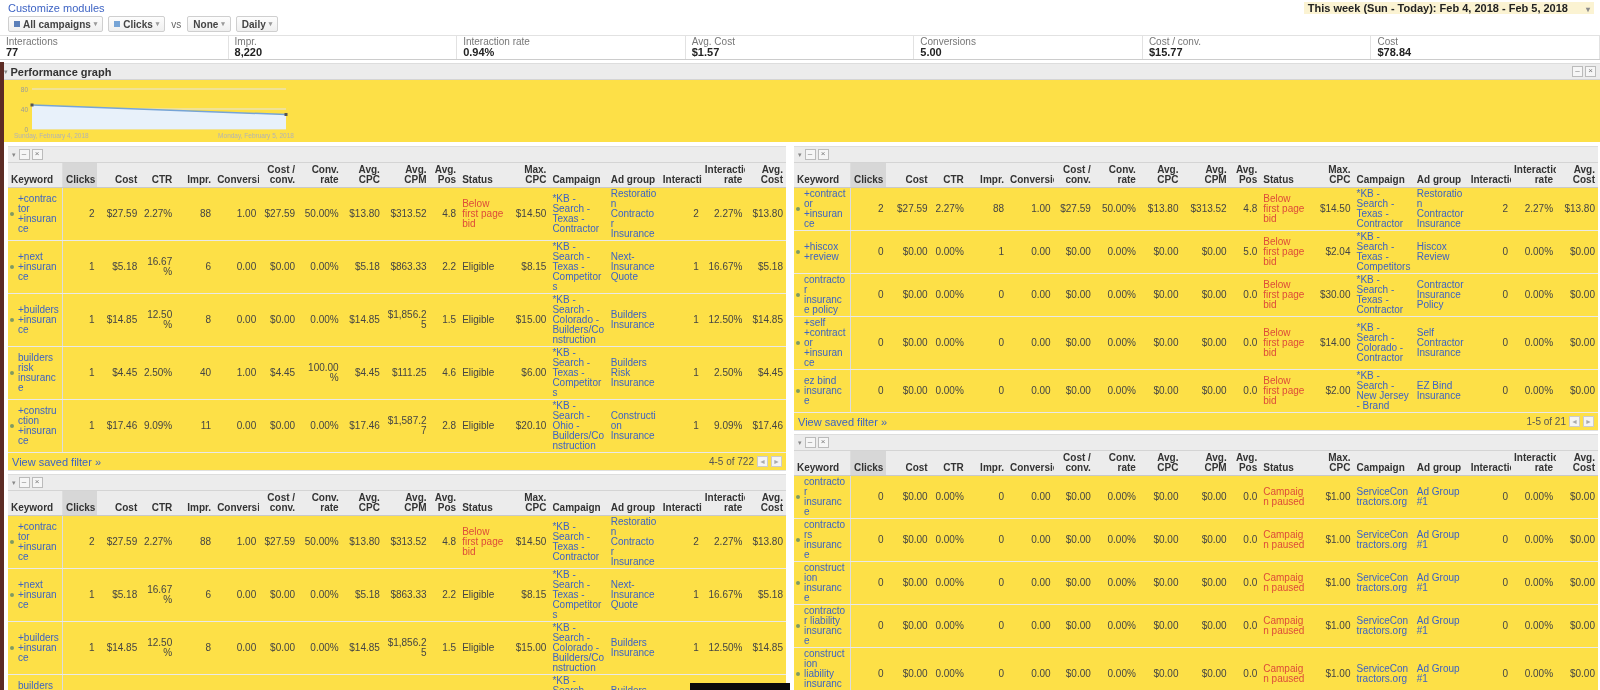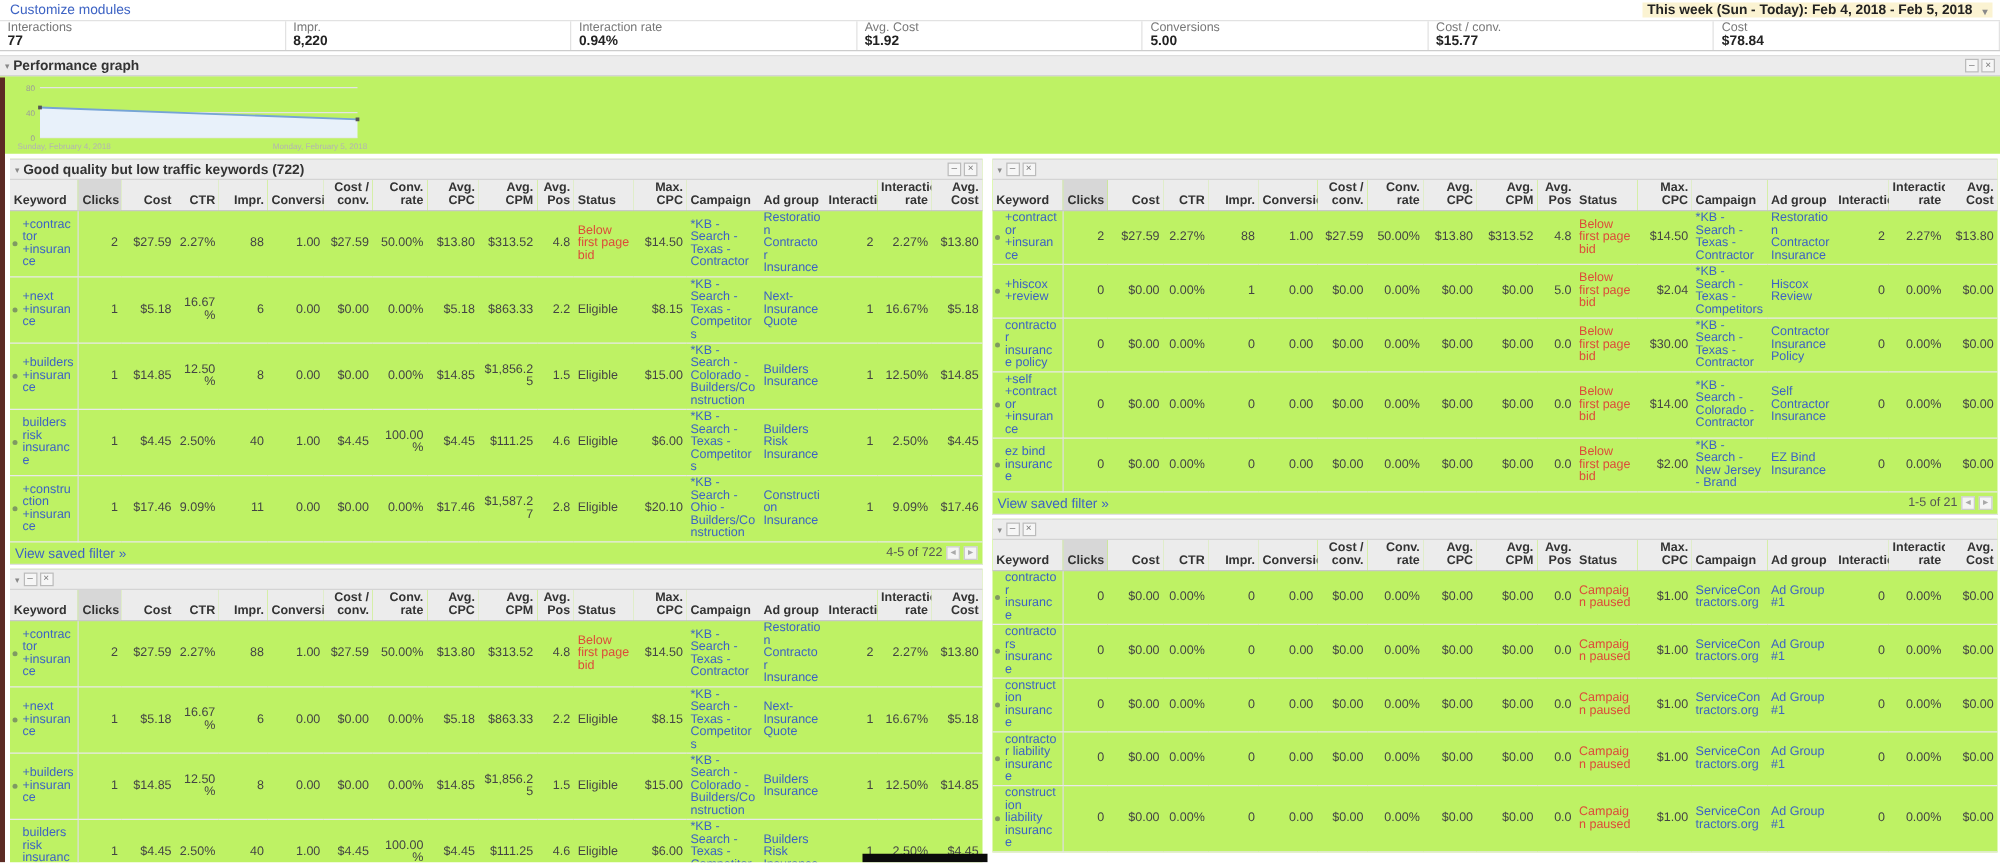--- a/index.html
+++ b/index.html
@@ -2,40 +2,40 @@
 <html><head>
 <meta charset="utf-8">
 <style>
   html,body{margin:0;padding:0;background:#fff;}
   body{font-family:"Liberation Sans",sans-serif;}
   .app{position:relative;width:1600px;height:690px;overflow:hidden;font-size:11px;color:#333;background:#fff;}
 
   
   .topbar{display:flex;justify-content:space-between;align-items:center;padding:2px 6px 1px 8px;}
   .link{color:#3d63c4;text-decoration:none;cursor:pointer;}
-  .date-range{font-weight:bold;font-size:11px;color:#222;background:#fbf3d2;padding:0 4px;display:flex;align-items:flex-end;gap:8px;cursor:pointer;}
+  .date-range{font-weight:bold;font-size:11px;color:#222;background:#fbf3d2;padding:0 4px;display:flex;align-items:flex-end;gap:18px;cursor:pointer;}
   .date-range .caret{font-size:8px;color:#8a8a8a;}
 
   
   .toolbar{display:flex;align-items:center;gap:5px;padding:1px 8px 2px 8px;}
   .btn{display:inline-flex;align-items:center;gap:3px;border:1px solid #cfcfcf;background:linear-gradient(#fdfdfd,#efefef);border-radius:2px;padding:0 5px;height:14px;font-size:10px;font-weight:bold;color:#444;cursor:pointer;}
   .btn .caret{font-size:7px;color:#999;}
   .chip{width:6px;height:6px;display:inline-block;}
   .chip-campaign{background:#5b7fb9;}
   .chip-metric{background:#76a4d6;}
   .vs{font-size:10px;color:#666;margin:0 1px;}
 
   
   .scorecards{display:flex;border-top:1px solid #e2e2e2;border-bottom:1px solid #ccc;margin-top:1px;}
   .scorecard{flex:1;border-right:1px solid #e2e2e2;padding:1px 6px;min-width:0;}
   .sc-label{color:#777;font-size:10px;line-height:10px;}
   .sc-value{font-weight:bold;font-size:11px;line-height:11px;color:#222;}
 
   
-  .module{background:#bef264;}
+  .module{background:#fde047;}
   .mhead{display:flex;align-items:center;background:#ececec;border-top:1px solid #ddd;border-bottom:1px solid #d4d4d4;padding:1px 4px;height:13px;}
   .micon{color:#888;font-size:7px;margin-right:3px;cursor:pointer;}
   .mtitle{font-weight:bold;font-size:11px;color:#333;flex:1;line-height:12px;white-space:nowrap;overflow:hidden;}
   .mctrl{display:flex;gap:2px;}
   .mctrl span{width:9px;height:9px;border:1px solid #bbb;background:#f6f6f6;color:#777;font-size:8px;line-height:8px;text-align:center;cursor:pointer;}
 
   
   table{width:100%;border-collapse:collapse;table-layout:fixed;font-size:10px;}
   th{background:#ececec;font-weight:bold;color:#333;padding:2px 3px;border-bottom:1px solid #c9c9c9;vertical-align:bottom;line-height:10px;overflow:hidden;}
   th.ar{text-align:right;}
@@ -75,37 +75,58 @@
 <div class="app">
 
   <div class="topbar">
     <a class="link">Customize modules</a>
     <div class="date-range">
       <span>This week (Sun - Today): Feb 4, 2018 - Feb 5, 2018</span>
       <span class="caret">▾</span>
     </div>
   </div>
 
+  <div class="toolbar">
+    <span class="btn">
+      <span class="chip chip-campaign"></span>
+      <span>All campaigns</span>
+      <span class="caret">▾</span>
+    </span>
+    <span class="btn">
+      <span class="chip chip-metric"></span>
+      <span>Clicks</span>
+      <span class="caret">▾</span>
+    </span>
+    <span class="vs">vs</span>
+    <span class="btn">
+      <span>None</span>
+      <span class="caret">▾</span>
+    </span>
+    <span class="btn">
+      <span>Daily</span>
+      <span class="caret">▾</span>
+    </span>
+  </div>
 
   <div class="scorecards">
     <div class="scorecard">
       <div class="sc-label">Interactions</div>
       <div class="sc-value">77</div>
     </div>
     <div class="scorecard">
       <div class="sc-label">Impr.</div>
       <div class="sc-value">8,220</div>
     </div>
     <div class="scorecard">
       <div class="sc-label">Interaction rate</div>
       <div class="sc-value">0.94%</div>
     </div>
     <div class="scorecard">
       <div class="sc-label">Avg. Cost</div>
-      <div class="sc-value">$1.92</div>
+      <div class="sc-value">$1.57</div>
     </div>
     <div class="scorecard">
       <div class="sc-label">Conversions</div>
       <div class="sc-value">5.00</div>
     </div>
     <div class="scorecard">
       <div class="sc-label">Cost / conv.</div>
       <div class="sc-value">$15.77</div>
     </div>
     <div class="scorecard">
@@ -135,185 +156,20 @@
         <rect x="22.5" y="19.5" width="3" height="3" fill="#555"></rect>
         <rect x="276.5" y="29" width="3" height="3" fill="#555"></rect>
         <text x="6" y="54" font-size="6.5" fill="#b3b3b3" text-anchor="start">Sunday, February 4, 2018</text>
         <text x="248" y="54" font-size="6.5" fill="#b3b3b3" text-anchor="middle">Monday, February 5, 2018</text>
       </svg>
   </div>
 
   <div class="cols">
 
     <div class="col col-left">
-
-      <div class="module">
-        <div class="mhead">
-          <span class="micon">▾</span>
-          <span class="mtitle">Good quality but low traffic keywords (722)</span>
-          <span class="mctrl">
-            <span>–</span>
-            <span>×</span>
-          </span>
-        </div>
-        <table>
-            <colgroup>
-              <col style="width: 7%;">
-              <col style="width: 4.5%;">
-              <col style="width: 5.5%;">
-              <col style="width: 4.5%;">
-              <col style="width: 5%;">
-              <col style="width: 5.8%;">
-              <col style="width: 5%;">
-              <col style="width: 5.6%;">
-              <col style="width: 5.3%;">
-              <col style="width: 6%;">
-              <col style="width: 3.8%;">
-              <col style="width: 6.2%;">
-              <col style="width: 5.4%;">
-              <col style="width: 7.5%;">
-              <col style="width: 6.7%;">
-              <col style="width: 5.4%;">
-              <col style="width: 5.6%;">
-              <col style="width: 5.2%;">
-            </colgroup>
-            <thead>
-              <tr>
-                <th class="al first">Keyword</th>
-                <th class="ar sorted">Clicks</th>
-                <th class="ar">Cost</th>
-                <th class="ar">CTR</th>
-                <th class="ar">Impr.</th>
-                <th class="ar">Conversions</th>
-                <th class="ar">Cost / conv.</th>
-                <th class="ar">Conv. rate</th>
-                <th class="ar">Avg. CPC</th>
-                <th class="ar">Avg. CPM</th>
-                <th class="ar">Avg. Pos</th>
-                <th class="al">Status</th>
-                <th class="ar">Max. CPC</th>
-                <th class="al">Campaign</th>
-                <th class="al">Ad group</th>
-                <th class="ar">Interactions</th>
-                <th class="ar">Interaction rate</th>
-                <th class="ar">Avg. Cost</th>
-              </tr>
-            </thead>
-            <tbody>
-              <tr>
-                <td class="kw al first"><span class="dot"></span>+contractor +insurance</td>
-                <td class="num ar">2</td>
-                <td class="num ar">$27.59</td>
-                <td class="num ar">2.27%</td>
-                <td class="num ar">88</td>
-                <td class="num ar">1.00</td>
-                <td class="num ar">$27.59</td>
-                <td class="num ar">50.00%</td>
-                <td class="num ar">$13.80</td>
-                <td class="num ar">$313.52</td>
-                <td class="num ar">4.8</td>
-                <td class="st al red">Below first page bid</td>
-                <td class="num ar">$14.50</td>
-                <td class="lk al">*KB - Search - Texas - Contractor</td>
-                <td class="lk al">Restoration Contractor Insurance</td>
-                <td class="num ar">2</td>
-                <td class="num ar">2.27%</td>
-                <td class="num ar">$13.80</td>
-              </tr>
-              <tr>
-                <td class="kw al first"><span class="dot"></span>+next +insurance</td>
-                <td class="num ar">1</td>
-                <td class="num ar">$5.18</td>
-                <td class="num ar">16.67%</td>
-                <td class="num ar">6</td>
-                <td class="num ar">0.00</td>
-                <td class="num ar">$0.00</td>
-                <td class="num ar">0.00%</td>
-                <td class="num ar">$5.18</td>
-                <td class="num ar">$863.33</td>
-                <td class="num ar">2.2</td>
-                <td class="st al">Eligible</td>
-                <td class="num ar">$8.15</td>
-                <td class="lk al">*KB - Search - Texas - Competitors</td>
-                <td class="lk al">Next-Insurance Quote</td>
-                <td class="num ar">1</td>
-                <td class="num ar">16.67%</td>
-                <td class="num ar">$5.18</td>
-              </tr>
-              <tr>
-                <td class="kw al first"><span class="dot"></span>+builders +insurance</td>
-                <td class="num ar">1</td>
-                <td class="num ar">$14.85</td>
-                <td class="num ar">12.50%</td>
-                <td class="num ar">8</td>
-                <td class="num ar">0.00</td>
-                <td class="num ar">$0.00</td>
-                <td class="num ar">0.00%</td>
-                <td class="num ar">$14.85</td>
-                <td class="num ar">$1,856.25</td>
-                <td class="num ar">1.5</td>
-                <td class="st al">Eligible</td>
-                <td class="num ar">$15.00</td>
-                <td class="lk al">*KB - Search - Colorado - Builders/Construction</td>
-                <td class="lk al">Builders Insurance</td>
-                <td class="num ar">1</td>
-                <td class="num ar">12.50%</td>
-                <td class="num ar">$14.85</td>
-              </tr>
-              <tr>
-                <td class="kw al first"><span class="dot"></span>builders risk insurance</td>
-                <td class="num ar">1</td>
-                <td class="num ar">$4.45</td>
-                <td class="num ar">2.50%</td>
-                <td class="num ar">40</td>
-                <td class="num ar">1.00</td>
-                <td class="num ar">$4.45</td>
-                <td class="num ar">100.00%</td>
-                <td class="num ar">$4.45</td>
-                <td class="num ar">$111.25</td>
-                <td class="num ar">4.6</td>
-                <td class="st al">Eligible</td>
-                <td class="num ar">$6.00</td>
-                <td class="lk al">*KB - Search - Texas - Competitors</td>
-                <td class="lk al">Builders Risk Insurance</td>
-                <td class="num ar">1</td>
-                <td class="num ar">2.50%</td>
-                <td class="num ar">$4.45</td>
-              </tr>
-              <tr>
-                <td class="kw al first"><span class="dot"></span>+construction +insurance</td>
-                <td class="num ar">1</td>
-                <td class="num ar">$17.46</td>
-                <td class="num ar">9.09%</td>
-                <td class="num ar">11</td>
-                <td class="num ar">0.00</td>
-                <td class="num ar">$0.00</td>
-                <td class="num ar">0.00%</td>
-                <td class="num ar">$17.46</td>
-                <td class="num ar">$1,587.27</td>
-                <td class="num ar">2.8</td>
-                <td class="st al">Eligible</td>
-                <td class="num ar">$20.10</td>
-                <td class="lk al">*KB - Search - Ohio - Builders/Construction</td>
-                <td class="lk al">Construction Insurance</td>
-                <td class="num ar">1</td>
-                <td class="num ar">9.09%</td>
-                <td class="num ar">$17.46</td>
-              </tr>
-            </tbody>
-          </table>
-        <div class="mfoot">
-          <a class="link">View saved filter »</a>
-          <span class="pag">
-            <span>4-5 of 722</span>
-            <button class="pbtn">◄</button>
-            <button class="pbtn">►</button>
-          </span>
-        </div>
-      </div>
 
       <div class="module">
         <div class="mhead">
           <span class="micon">▾</span>
           <span class="mctrl">
             <span>–</span>
             <span>×</span>
           </span>
         </div>
         <table>
@@ -414,46 +270,70 @@
                 <td class="num ar">1.5</td>
                 <td class="st al">Eligible</td>
                 <td class="num ar">$15.00</td>
                 <td class="lk al">*KB - Search - Colorado - Builders/Construction</td>
                 <td class="lk al">Builders Insurance</td>
                 <td class="num ar">1</td>
                 <td class="num ar">12.50%</td>
                 <td class="num ar">$14.85</td>
               </tr>
               <tr>
-                <td class="kw al first">builders risk insurance</td>
+                <td class="kw al first"><span class="dot"></span>builders risk insurance</td>
                 <td class="num ar">1</td>
                 <td class="num ar">$4.45</td>
                 <td class="num ar">2.50%</td>
                 <td class="num ar">40</td>
                 <td class="num ar">1.00</td>
                 <td class="num ar">$4.45</td>
                 <td class="num ar">100.00%</td>
                 <td class="num ar">$4.45</td>
                 <td class="num ar">$111.25</td>
                 <td class="num ar">4.6</td>
                 <td class="st al">Eligible</td>
                 <td class="num ar">$6.00</td>
                 <td class="lk al">*KB - Search - Texas - Competitors</td>
                 <td class="lk al">Builders Risk Insurance</td>
                 <td class="num ar">1</td>
                 <td class="num ar">2.50%</td>
                 <td class="num ar">$4.45</td>
               </tr>
+              <tr>
+                <td class="kw al first"><span class="dot"></span>+construction +insurance</td>
+                <td class="num ar">1</td>
+                <td class="num ar">$17.46</td>
+                <td class="num ar">9.09%</td>
+                <td class="num ar">11</td>
+                <td class="num ar">0.00</td>
+                <td class="num ar">$0.00</td>
+                <td class="num ar">0.00%</td>
+                <td class="num ar">$17.46</td>
+                <td class="num ar">$1,587.27</td>
+                <td class="num ar">2.8</td>
+                <td class="st al">Eligible</td>
+                <td class="num ar">$20.10</td>
+                <td class="lk al">*KB - Search - Ohio - Builders/Construction</td>
+                <td class="lk al">Construction Insurance</td>
+                <td class="num ar">1</td>
+                <td class="num ar">9.09%</td>
+                <td class="num ar">$17.46</td>
+              </tr>
             </tbody>
           </table>
+        <div class="mfoot">
+          <a class="link">View saved filter »</a>
+          <span class="pag">
+            <span>4-5 of 722</span>
+            <button class="pbtn">◄</button>
+            <button class="pbtn">►</button>
+          </span>
+        </div>
       </div>
-
-    </div>
-
-    <div class="col col-right">
 
       <div class="module">
         <div class="mhead">
           <span class="micon">▾</span>
           <span class="mctrl">
             <span>–</span>
             <span>×</span>
           </span>
         </div>
         <table>
@@ -514,110 +394,86 @@
                 <td class="num ar">4.8</td>
                 <td class="st al red">Below first page bid</td>
                 <td class="num ar">$14.50</td>
                 <td class="lk al">*KB - Search - Texas - Contractor</td>
                 <td class="lk al">Restoration Contractor Insurance</td>
                 <td class="num ar">2</td>
                 <td class="num ar">2.27%</td>
                 <td class="num ar">$13.80</td>
               </tr>
               <tr>
-                <td class="kw al first"><span class="dot"></span>+hiscox +review</td>
-                <td class="num ar">0</td>
-                <td class="num ar">$0.00</td>
-                <td class="num ar">0.00%</td>
-                <td class="num ar">1</td>
-                <td class="num ar">0.00</td>
-                <td class="num ar">$0.00</td>
-                <td class="num ar">0.00%</td>
-                <td class="num ar">$0.00</td>
-                <td class="num ar">$0.00</td>
-                <td class="num ar">5.0</td>
-                <td class="st al red">Below first page bid</td>
-                <td class="num ar">$2.04</td>
+                <td class="kw al first"><span class="dot"></span>+next +insurance</td>
+                <td class="num ar">1</td>
+                <td class="num ar">$5.18</td>
+                <td class="num ar">16.67%</td>
+                <td class="num ar">6</td>
+                <td class="num ar">0.00</td>
+                <td class="num ar">$0.00</td>
+                <td class="num ar">0.00%</td>
+                <td class="num ar">$5.18</td>
+                <td class="num ar">$863.33</td>
+                <td class="num ar">2.2</td>
+                <td class="st al">Eligible</td>
+                <td class="num ar">$8.15</td>
                 <td class="lk al">*KB - Search - Texas - Competitors</td>
-                <td class="lk al">Hiscox Review</td>
-                <td class="num ar">0</td>
-                <td class="num ar">0.00%</td>
-                <td class="num ar">$0.00</td>
-              </tr>
-              <tr>
-                <td class="kw al first"><span class="dot"></span>contractor insurance policy</td>
-                <td class="num ar">0</td>
-                <td class="num ar">$0.00</td>
-                <td class="num ar">0.00%</td>
-                <td class="num ar">0</td>
-                <td class="num ar">0.00</td>
-                <td class="num ar">$0.00</td>
-                <td class="num ar">0.00%</td>
-                <td class="num ar">$0.00</td>
-                <td class="num ar">$0.00</td>
-                <td class="num ar">0.0</td>
-                <td class="st al red">Below first page bid</td>
-                <td class="num ar">$30.00</td>
-                <td class="lk al">*KB - Search - Texas - Contractor</td>
-                <td class="lk al">Contractor Insurance Policy</td>
-                <td class="num ar">0</td>
-                <td class="num ar">0.00%</td>
-                <td class="num ar">$0.00</td>
-              </tr>
-              <tr>
-                <td class="kw al first"><span class="dot"></span>+self +contractor +insurance</td>
-                <td class="num ar">0</td>
-                <td class="num ar">$0.00</td>
-                <td class="num ar">0.00%</td>
-                <td class="num ar">0</td>
-                <td class="num ar">0.00</td>
-                <td class="num ar">$0.00</td>
-                <td class="num ar">0.00%</td>
-                <td class="num ar">$0.00</td>
-                <td class="num ar">$0.00</td>
-                <td class="num ar">0.0</td>
-                <td class="st al red">Below first page bid</td>
-                <td class="num ar">$14.00</td>
-                <td class="lk al">*KB - Search - Colorado - Contractor</td>
-                <td class="lk al">Self Contractor Insurance</td>
-                <td class="num ar">0</td>
-                <td class="num ar">0.00%</td>
-                <td class="num ar">$0.00</td>
-              </tr>
-              <tr>
-                <td class="kw al first"><span class="dot"></span>ez bind insurance</td>
-                <td class="num ar">0</td>
-                <td class="num ar">$0.00</td>
-                <td class="num ar">0.00%</td>
-                <td class="num ar">0</td>
-                <td class="num ar">0.00</td>
-                <td class="num ar">$0.00</td>
-                <td class="num ar">0.00%</td>
-                <td class="num ar">$0.00</td>
-                <td class="num ar">$0.00</td>
-                <td class="num ar">0.0</td>
-                <td class="st al red">Below first page bid</td>
-                <td class="num ar">$2.00</td>
-                <td class="lk al">*KB - Search - New Jersey - Brand</td>
-                <td class="lk al">EZ Bind Insurance</td>
-                <td class="num ar">0</td>
-                <td class="num ar">0.00%</td>
-                <td class="num ar">$0.00</td>
+                <td class="lk al">Next-Insurance Quote</td>
+                <td class="num ar">1</td>
+                <td class="num ar">16.67%</td>
+                <td class="num ar">$5.18</td>
+              </tr>
+              <tr>
+                <td class="kw al first"><span class="dot"></span>+builders +insurance</td>
+                <td class="num ar">1</td>
+                <td class="num ar">$14.85</td>
+                <td class="num ar">12.50%</td>
+                <td class="num ar">8</td>
+                <td class="num ar">0.00</td>
+                <td class="num ar">$0.00</td>
+                <td class="num ar">0.00%</td>
+                <td class="num ar">$14.85</td>
+                <td class="num ar">$1,856.25</td>
+                <td class="num ar">1.5</td>
+                <td class="st al">Eligible</td>
+                <td class="num ar">$15.00</td>
+                <td class="lk al">*KB - Search - Colorado - Builders/Construction</td>
+                <td class="lk al">Builders Insurance</td>
+                <td class="num ar">1</td>
+                <td class="num ar">12.50%</td>
+                <td class="num ar">$14.85</td>
+              </tr>
+              <tr>
+                <td class="kw al first">builders risk insurance</td>
+                <td class="num ar">1</td>
+                <td class="num ar">$4.45</td>
+                <td class="num ar">2.50%</td>
+                <td class="num ar">40</td>
+                <td class="num ar">1.00</td>
+                <td class="num ar">$4.45</td>
+                <td class="num ar">100.00%</td>
+                <td class="num ar">$4.45</td>
+                <td class="num ar">$111.25</td>
+                <td class="num ar">4.6</td>
+                <td class="st al">Eligible</td>
+                <td class="num ar">$6.00</td>
+                <td class="lk al">*KB - Search - Texas - Competitors</td>
+                <td class="lk al">Builders Risk Insurance</td>
+                <td class="num ar">1</td>
+                <td class="num ar">2.50%</td>
+                <td class="num ar">$4.45</td>
               </tr>
             </tbody>
           </table>
-        <div class="mfoot">
-          <a class="link">View saved filter »</a>
-          <span class="pag">
-            <span>1-5 of 21</span>
-            <button class="pbtn">◄</button>
-            <button class="pbtn">►</button>
-          </span>
-        </div>
       </div>
+
+    </div>
+
+    <div class="col col-right">
 
       <div class="module">
         <div class="mhead">
           <span class="micon">▾</span>
           <span class="mctrl">
             <span>–</span>
             <span>×</span>
           </span>
         </div>
         <table>
@@ -658,20 +514,184 @@
                 <th class="ar">Max. CPC</th>
                 <th class="al">Campaign</th>
                 <th class="al">Ad group</th>
                 <th class="ar">Interactions</th>
                 <th class="ar">Interaction rate</th>
                 <th class="ar">Avg. Cost</th>
               </tr>
             </thead>
             <tbody>
               <tr>
+                <td class="kw al first"><span class="dot"></span>+contractor +insurance</td>
+                <td class="num ar">2</td>
+                <td class="num ar">$27.59</td>
+                <td class="num ar">2.27%</td>
+                <td class="num ar">88</td>
+                <td class="num ar">1.00</td>
+                <td class="num ar">$27.59</td>
+                <td class="num ar">50.00%</td>
+                <td class="num ar">$13.80</td>
+                <td class="num ar">$313.52</td>
+                <td class="num ar">4.8</td>
+                <td class="st al red">Below first page bid</td>
+                <td class="num ar">$14.50</td>
+                <td class="lk al">*KB - Search - Texas - Contractor</td>
+                <td class="lk al">Restoration Contractor Insurance</td>
+                <td class="num ar">2</td>
+                <td class="num ar">2.27%</td>
+                <td class="num ar">$13.80</td>
+              </tr>
+              <tr>
+                <td class="kw al first"><span class="dot"></span>+hiscox +review</td>
+                <td class="num ar">0</td>
+                <td class="num ar">$0.00</td>
+                <td class="num ar">0.00%</td>
+                <td class="num ar">1</td>
+                <td class="num ar">0.00</td>
+                <td class="num ar">$0.00</td>
+                <td class="num ar">0.00%</td>
+                <td class="num ar">$0.00</td>
+                <td class="num ar">$0.00</td>
+                <td class="num ar">5.0</td>
+                <td class="st al red">Below first page bid</td>
+                <td class="num ar">$2.04</td>
+                <td class="lk al">*KB - Search - Texas - Competitors</td>
+                <td class="lk al">Hiscox Review</td>
+                <td class="num ar">0</td>
+                <td class="num ar">0.00%</td>
+                <td class="num ar">$0.00</td>
+              </tr>
+              <tr>
+                <td class="kw al first"><span class="dot"></span>contractor insurance policy</td>
+                <td class="num ar">0</td>
+                <td class="num ar">$0.00</td>
+                <td class="num ar">0.00%</td>
+                <td class="num ar">0</td>
+                <td class="num ar">0.00</td>
+                <td class="num ar">$0.00</td>
+                <td class="num ar">0.00%</td>
+                <td class="num ar">$0.00</td>
+                <td class="num ar">$0.00</td>
+                <td class="num ar">0.0</td>
+                <td class="st al red">Below first page bid</td>
+                <td class="num ar">$30.00</td>
+                <td class="lk al">*KB - Search - Texas - Contractor</td>
+                <td class="lk al">Contractor Insurance Policy</td>
+                <td class="num ar">0</td>
+                <td class="num ar">0.00%</td>
+                <td class="num ar">$0.00</td>
+              </tr>
+              <tr>
+                <td class="kw al first"><span class="dot"></span>+self +contractor +insurance</td>
+                <td class="num ar">0</td>
+                <td class="num ar">$0.00</td>
+                <td class="num ar">0.00%</td>
+                <td class="num ar">0</td>
+                <td class="num ar">0.00</td>
+                <td class="num ar">$0.00</td>
+                <td class="num ar">0.00%</td>
+                <td class="num ar">$0.00</td>
+                <td class="num ar">$0.00</td>
+                <td class="num ar">0.0</td>
+                <td class="st al red">Below first page bid</td>
+                <td class="num ar">$14.00</td>
+                <td class="lk al">*KB - Search - Colorado - Contractor</td>
+                <td class="lk al">Self Contractor Insurance</td>
+                <td class="num ar">0</td>
+                <td class="num ar">0.00%</td>
+                <td class="num ar">$0.00</td>
+              </tr>
+              <tr>
+                <td class="kw al first"><span class="dot"></span>ez bind insurance</td>
+                <td class="num ar">0</td>
+                <td class="num ar">$0.00</td>
+                <td class="num ar">0.00%</td>
+                <td class="num ar">0</td>
+                <td class="num ar">0.00</td>
+                <td class="num ar">$0.00</td>
+                <td class="num ar">0.00%</td>
+                <td class="num ar">$0.00</td>
+                <td class="num ar">$0.00</td>
+                <td class="num ar">0.0</td>
+                <td class="st al red">Below first page bid</td>
+                <td class="num ar">$2.00</td>
+                <td class="lk al">*KB - Search - New Jersey - Brand</td>
+                <td class="lk al">EZ Bind Insurance</td>
+                <td class="num ar">0</td>
+                <td class="num ar">0.00%</td>
+                <td class="num ar">$0.00</td>
+              </tr>
+            </tbody>
+          </table>
+        <div class="mfoot">
+          <a class="link">View saved filter »</a>
+          <span class="pag">
+            <span>1-5 of 21</span>
+            <button class="pbtn">◄</button>
+            <button class="pbtn">►</button>
+          </span>
+        </div>
+      </div>
+
+      <div class="module">
+        <div class="mhead">
+          <span class="micon">▾</span>
+          <span class="mctrl">
+            <span>–</span>
+            <span>×</span>
+          </span>
+        </div>
+        <table>
+            <colgroup>
+              <col style="width: 7%;">
+              <col style="width: 4.5%;">
+              <col style="width: 5.5%;">
+              <col style="width: 4.5%;">
+              <col style="width: 5%;">
+              <col style="width: 5.8%;">
+              <col style="width: 5%;">
+              <col style="width: 5.6%;">
+              <col style="width: 5.3%;">
+              <col style="width: 6%;">
+              <col style="width: 3.8%;">
+              <col style="width: 6.2%;">
+              <col style="width: 5.4%;">
+              <col style="width: 7.5%;">
+              <col style="width: 6.7%;">
+              <col style="width: 5.4%;">
+              <col style="width: 5.6%;">
+              <col style="width: 5.2%;">
+            </colgroup>
+            <thead>
+              <tr>
+                <th class="al first">Keyword</th>
+                <th class="ar sorted">Clicks</th>
+                <th class="ar">Cost</th>
+                <th class="ar">CTR</th>
+                <th class="ar">Impr.</th>
+                <th class="ar">Conversions</th>
+                <th class="ar">Cost / conv.</th>
+                <th class="ar">Conv. rate</th>
+                <th class="ar">Avg. CPC</th>
+                <th class="ar">Avg. CPM</th>
+                <th class="ar">Avg. Pos</th>
+                <th class="al">Status</th>
+                <th class="ar">Max. CPC</th>
+                <th class="al">Campaign</th>
+                <th class="al">Ad group</th>
+                <th class="ar">Interactions</th>
+                <th class="ar">Interaction rate</th>
+                <th class="ar">Avg. Cost</th>
+              </tr>
+            </thead>
+            <tbody>
+              <tr>
                 <td class="kw al first"><span class="dot"></span>contractor insurance</td>
                 <td class="num ar">0</td>
                 <td class="num ar">$0.00</td>
                 <td class="num ar">0.00%</td>
                 <td class="num ar">0</td>
                 <td class="num ar">0.00</td>
                 <td class="num ar">$0.00</td>
                 <td class="num ar">0.00%</td>
                 <td class="num ar">$0.00</td>
                 <td class="num ar">$0.00</td>

